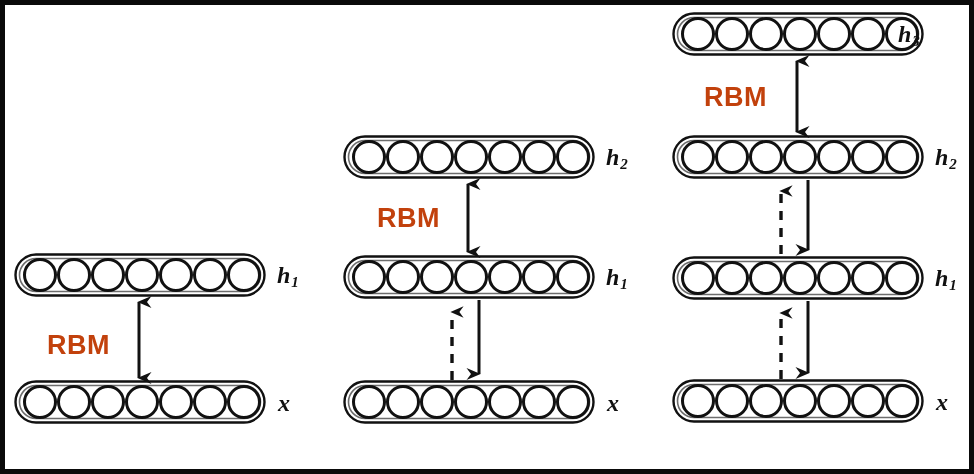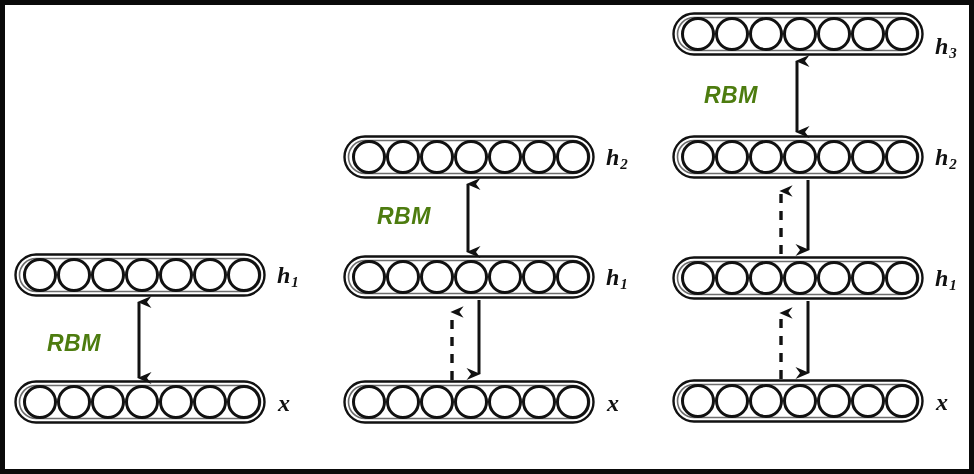--- a/index.html
+++ b/index.html
@@ -53,26 +53,25 @@
     font-weight: bold;
     vertical-align: baseline;
     position: relative;
     top: 4px;
     left: 1px;
   }
   .rbm-label {
     position: absolute;
     font-family: "Liberation Sans", sans-serif;
     font-weight: bold;
-    font-size: 23px;
-    color: #4d7c0f;
+    font-size: 27px;
+    color: #c2410c;
     line-height: 1;
     white-space: nowrap;
     letter-spacing: 0.5px;
-    font-style: italic;
   }
 </style>
 </head>
 <body>
 
 <div id="figure-root">
 
   <svg id="figure-canvas" viewBox="0 0 974 474" xmlns="http://www.w3.org/2000/svg">
     <defs>
 
@@ -244,21 +243,21 @@
   <div class="rbm-label" style="left:377px; top:205px;">RBM</div>
   <div class="layer-label" style="left:606px; top:145px;">
     <span>h</span><sub>2</sub>
   </div>
   <div class="layer-label" style="left:606px; top:265px;">
     <span>h</span><sub>1</sub>
   </div>
   <div class="layer-label" style="left:607px; top:391px;">x</div>
 
   <div class="rbm-label" style="left:704px; top:84px;">RBM</div>
-  <div class="layer-label" style="left:935px; top:22px;margin-top:12px;">
+  <div class="layer-label" style="left:898px; top:22px;">
     <span>h</span><sub>3</sub>
   </div>
   <div class="layer-label" style="left:935px; top:145px;">
     <span>h</span><sub>2</sub>
   </div>
   <div class="layer-label" style="left:935px; top:266px;">
     <span>h</span><sub>1</sub>
   </div>
   <div class="layer-label" style="left:936px; top:390px;">x</div>
 

